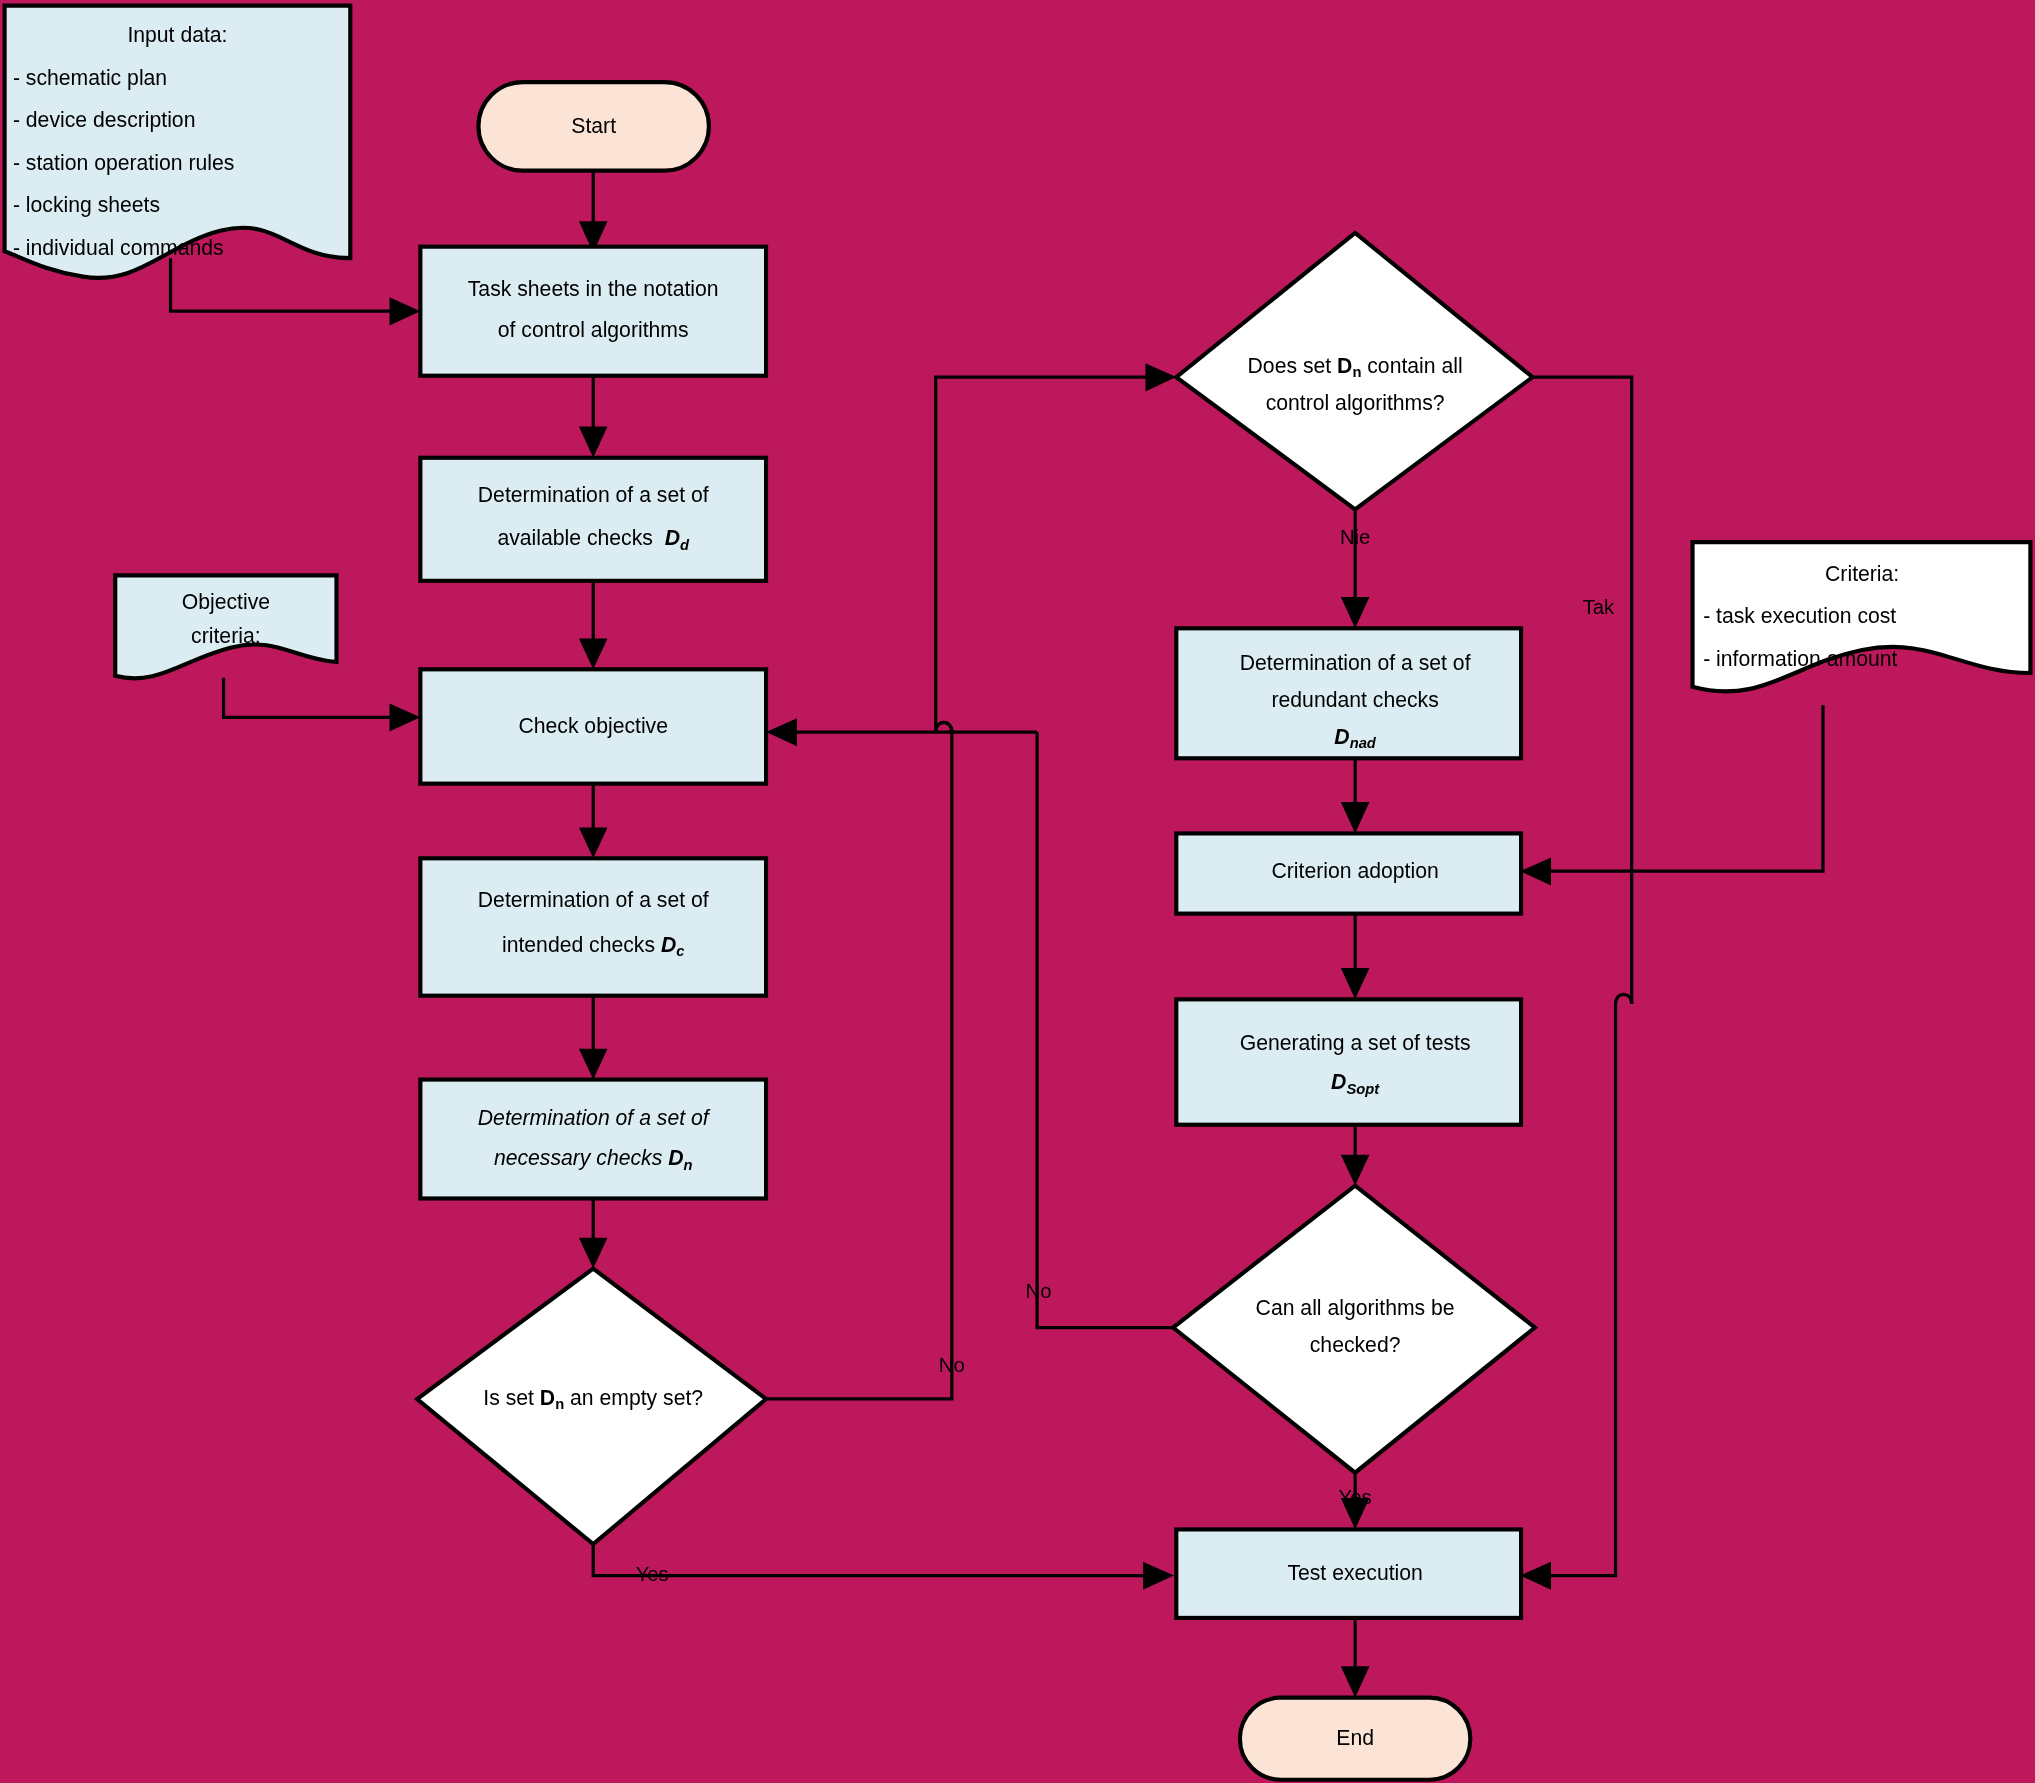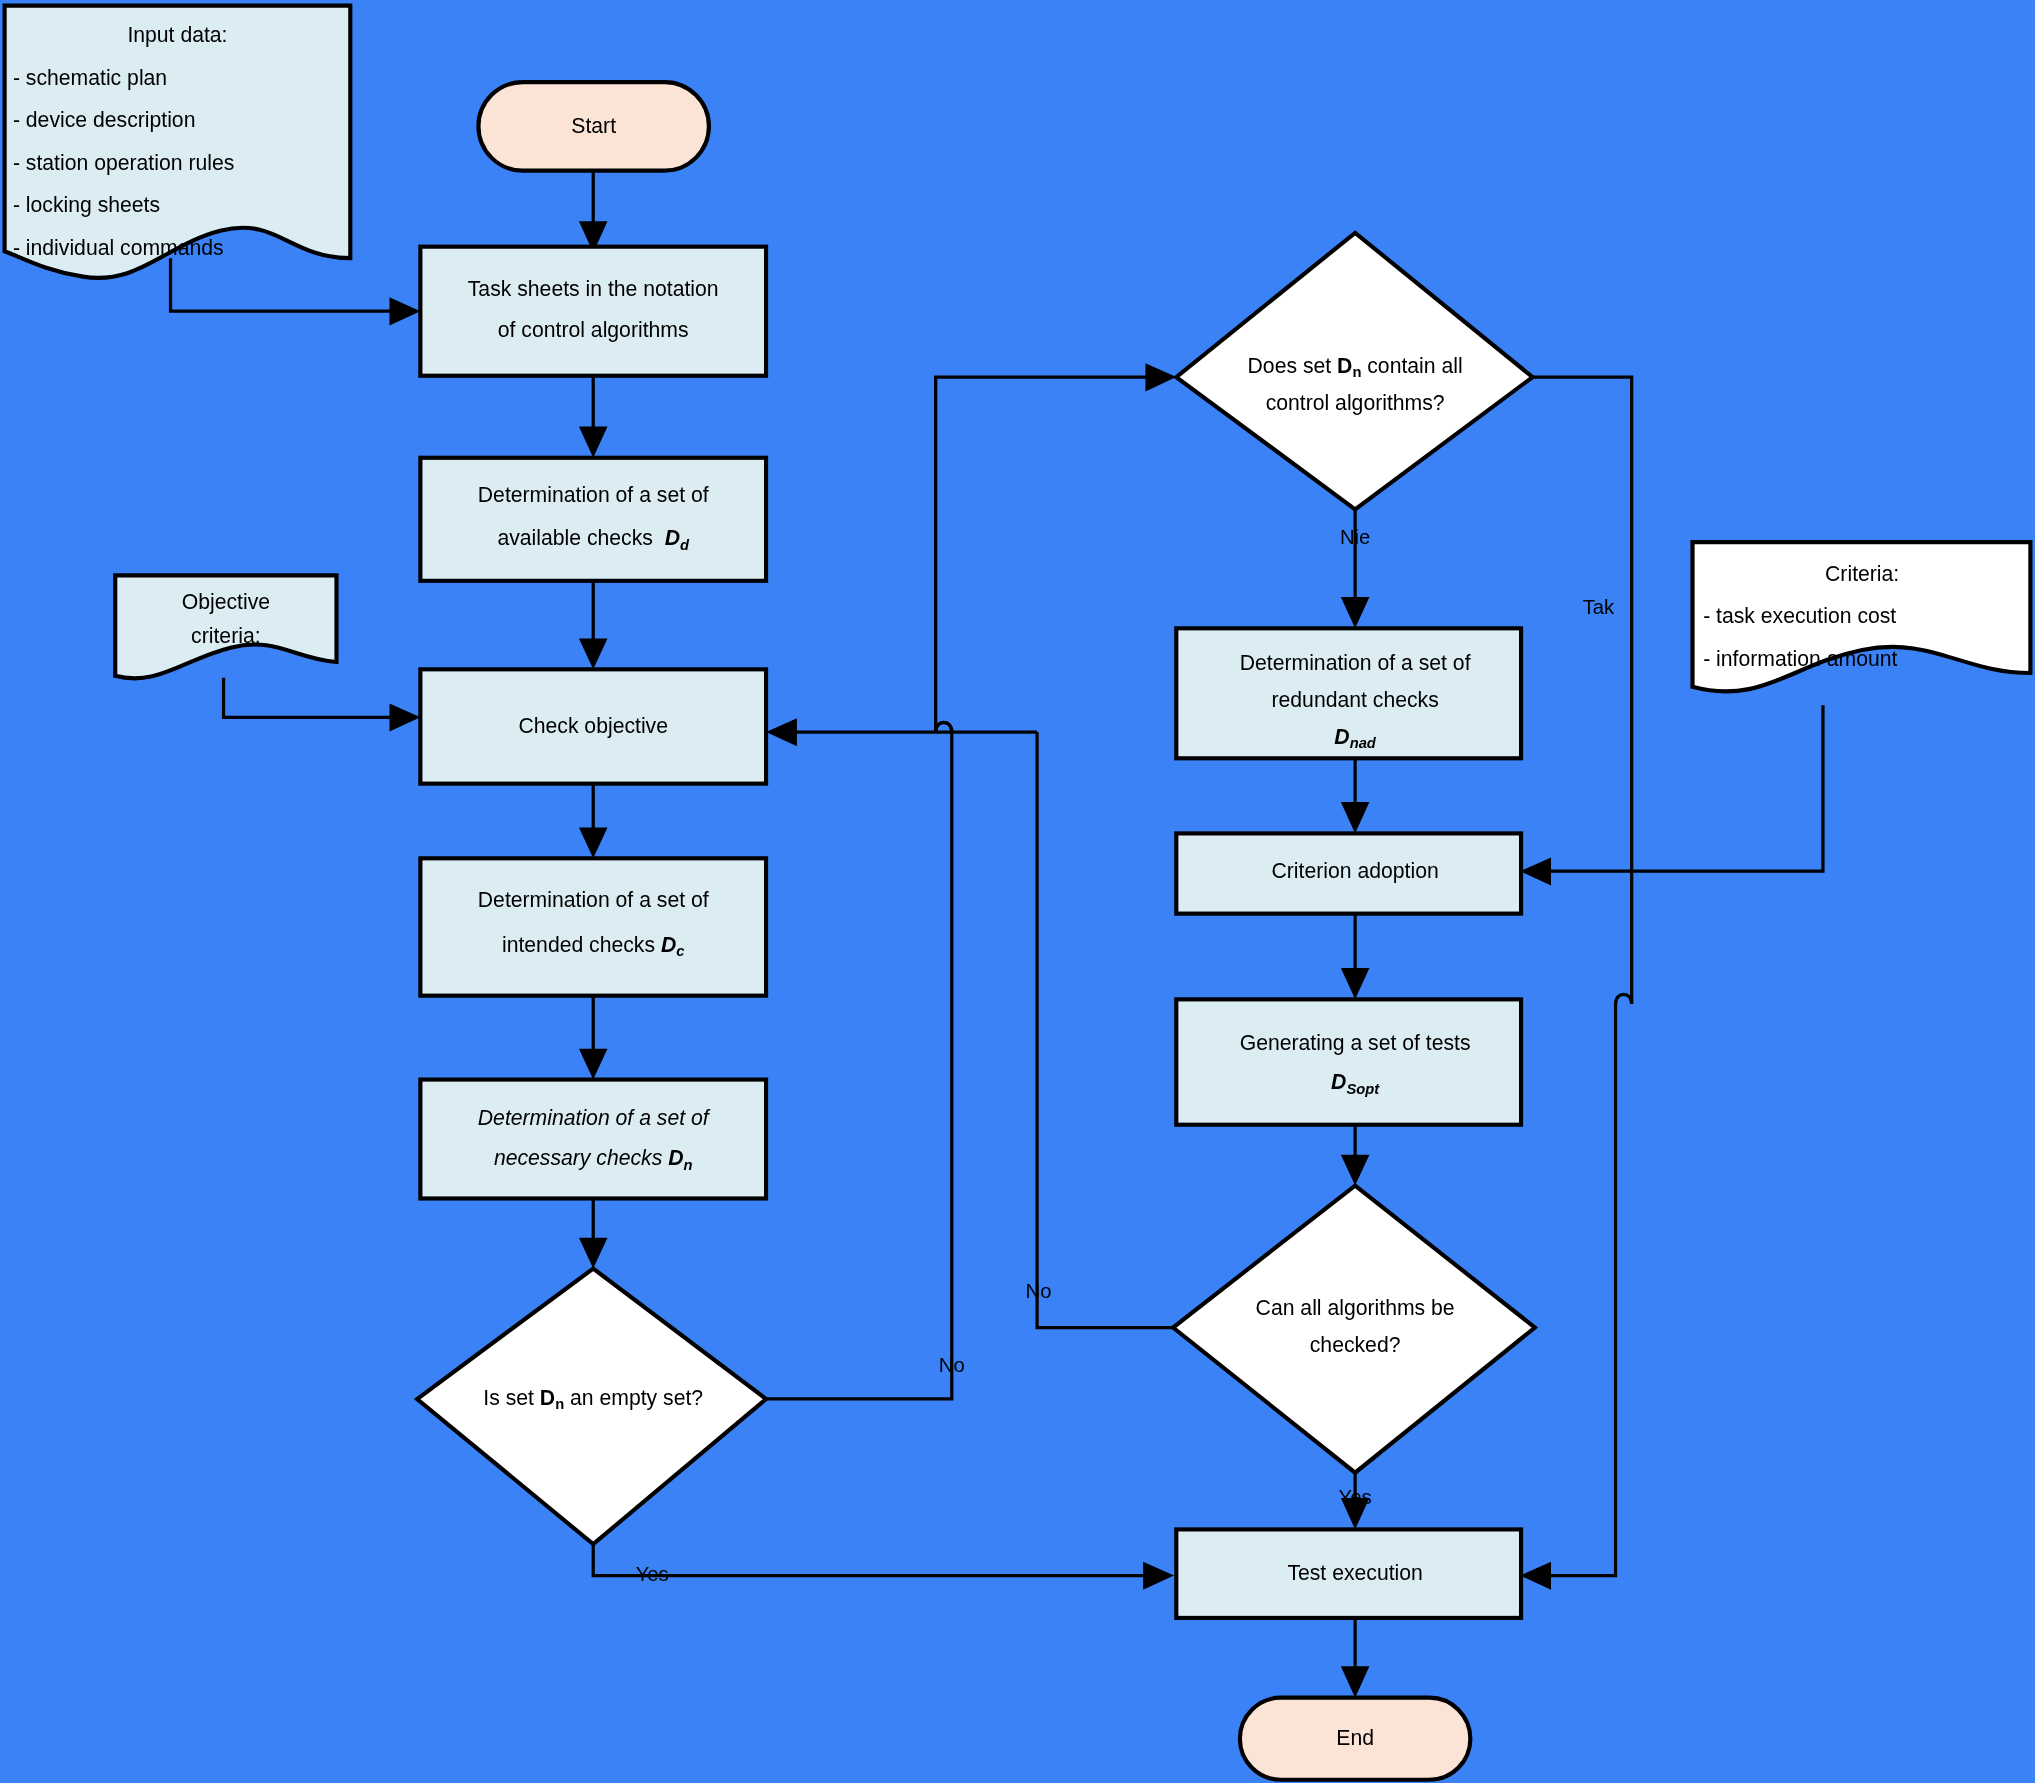--- a/index.html
+++ b/index.html
@@ -7,21 +7,21 @@
     padding: 0;
     background: #ffffff;
   }
   body {
     font-family: "Liberation Sans", sans-serif;
   }
   #diagram-root {
     position: relative;
     width: 2035px;
     height: 1783px;
-    background: #3b82f6;
+    background: #be185d;
     overflow: hidden;
     text-align: right;
   }
   svg.flow {
     position: absolute;
     left: 0;
     top: 0;
     width: 2035px;
     height: 1783px;
   }

